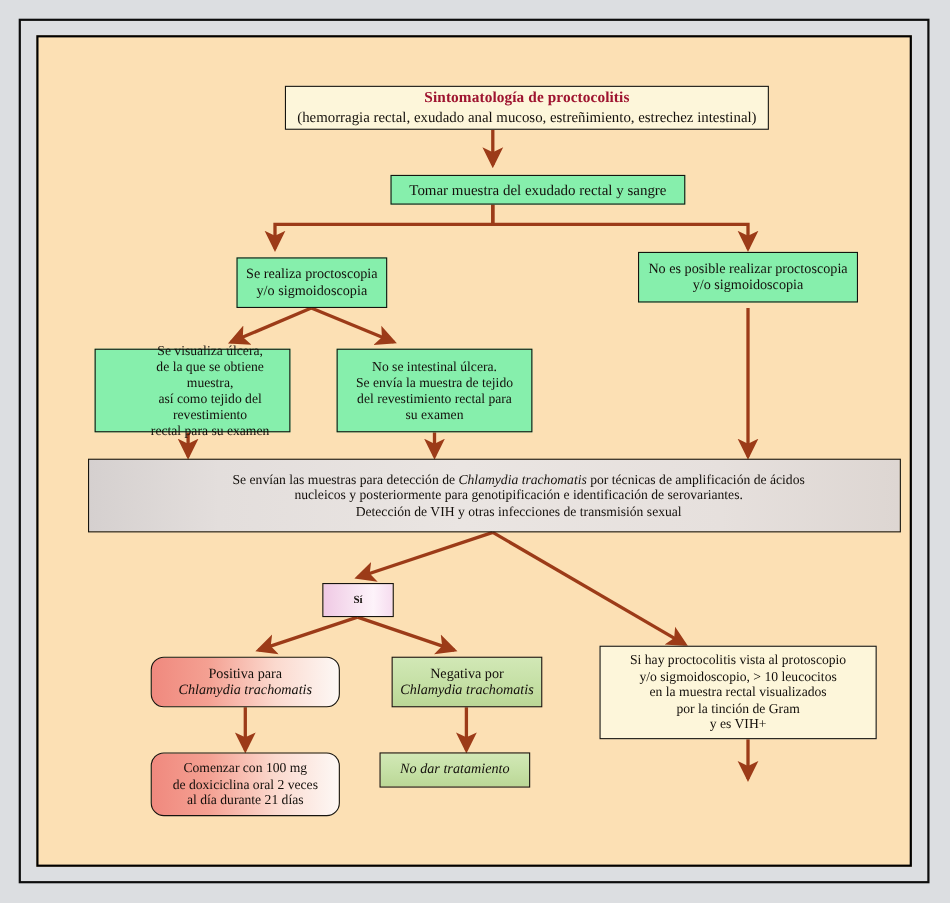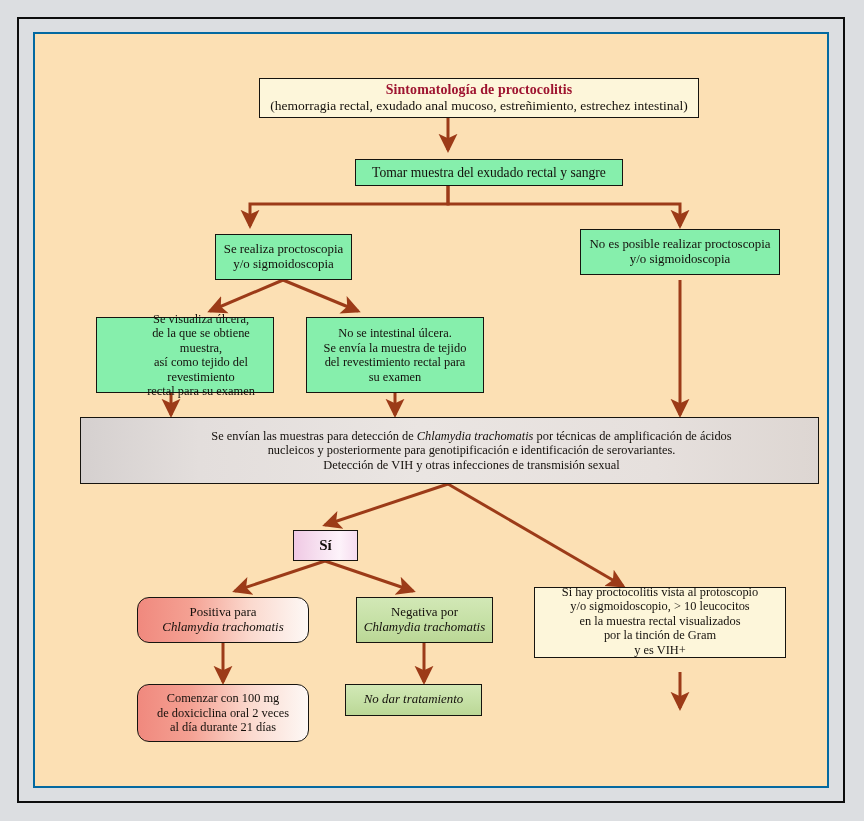--- a/index.html
+++ b/index.html
@@ -14,21 +14,21 @@
     position:absolute;left:17px;top:17px;
     width:828px;height:786px;
     border:2px solid #0d0d0d;
     background:#dcdee1;
     box-sizing:border-box;
   }
   #canvas{
     position:absolute;left:14px;top:13px;
     width:796px;height:756px;
     background:#fce0b4;
-    border:2px solid #0369a1;
+    border:2px solid #000000;
     box-sizing:border-box;
     overflow:hidden;
   }
   #wires{position:absolute;left:0;top:0;width:796px;height:756px;overflow:visible;}
   .node{
     position:absolute;
     border:1.6px solid #16140f;
     box-sizing:border-box;
     display:flex;align-items:center;justify-content:center;
     text-align:center;
@@ -45,21 +45,21 @@
   .pink{background:linear-gradient(90deg,#f0c9e4 0%,#f7e2f1 42%,#fdf3fa 72%,#f6dcef 100%);}
   .red{background:linear-gradient(90deg,#f0897e 0%,#f4a092 30%,#fbd9ce 66%,#fdf8f5 100%);border-radius:12px;}
   .green{background:linear-gradient(180deg,#cfe6b2 0%,#c4df a0 0%,#c6e0a4 52%,#bcd897 100%);}
   .green{background:linear-gradient(180deg,#d2e8b6 0%,#c5e0a5 55%,#bbd796 100%);}
   
   .t-title{font-size:13.5px;}
   .t-title b{color:#9e1430;font-size:13.9px;letter-spacing:.1px;}
   .t-14{font-size:13.6px;}
   .t-13{font-size:12.9px;}
   .t-125{font-size:12.4px;}
-  .si{font-weight:bold;font-size:15px;}
+  .si{font-weight:bold;font-size:10px;}
 </style>
 </head>
 <body>
 
 <div id="frame">
   <div id="canvas">
 
     <svg id="wires" viewBox="0 0 796 756" preserveAspectRatio="none">
       <defs>
         <marker id="ah" markerWidth="7" markerHeight="7" refX="5.4" refY="3.5" orient="auto" markerUnits="strokeWidth">
@@ -112,21 +112,21 @@
       </span>
     </div>
 
     <div class="node blue t-13" style="left:545px;top:195px;width:200px;height:46px;">
       <span class="tx">
         <span>No es posible realizar proctoscopia</span><br>
         <span>y/o sigmoidoscopia</span>
       </span>
     </div>
 
-    <div class="node blue t-125" style="left:61px;top:283px;width:178px;height:76px;padding-left:32px;">
+    <div class="node blue t-125" style="left:51px;top:283px;width:178px;height:76px;padding-left:32px;">
       <span class="tx">
         <span>Se visualiza úlcera,</span><br>
         <span>de la que se obtiene muestra,</span><br>
         <span>así como tejido del revestimiento</span><br>
         <span>rectal para su examen</span>
       </span>
     </div>
 
     <div class="node blue t-125" style="left:271px;top:283px;width:178px;height:76px;">
       <span class="tx">
@@ -156,21 +156,21 @@
       </span>
     </div>
 
     <div class="node green t-13" style="left:321px;top:563px;width:137px;height:46px;">
       <span class="tx">
         <span>Negativa por</span><br>
         <span class="it">Chlamydia trachomatis</span>
       </span>
     </div>
 
-    <div class="node cream t-125" style="left:499px;top:553px;width:252px;height:71px;align-items:flex-end;">
+    <div class="node cream t-125" style="left:510px;top:553px;width:252px;height:85px;">
       <span class="tx">
         <span>Si hay proctocolitis vista al protoscopio</span><br>
         <span>y/o sigmoidoscopio, &gt; 10 leucocitos</span><br>
         <span>en la muestra rectal visualizados</span><br>
         <span>por la tinción de Gram</span><br>
         <span>y es VIH+</span>
       </span>
     </div>
 
     <div class="node red t-125" style="left:102px;top:650px;width:172px;height:58px;">

